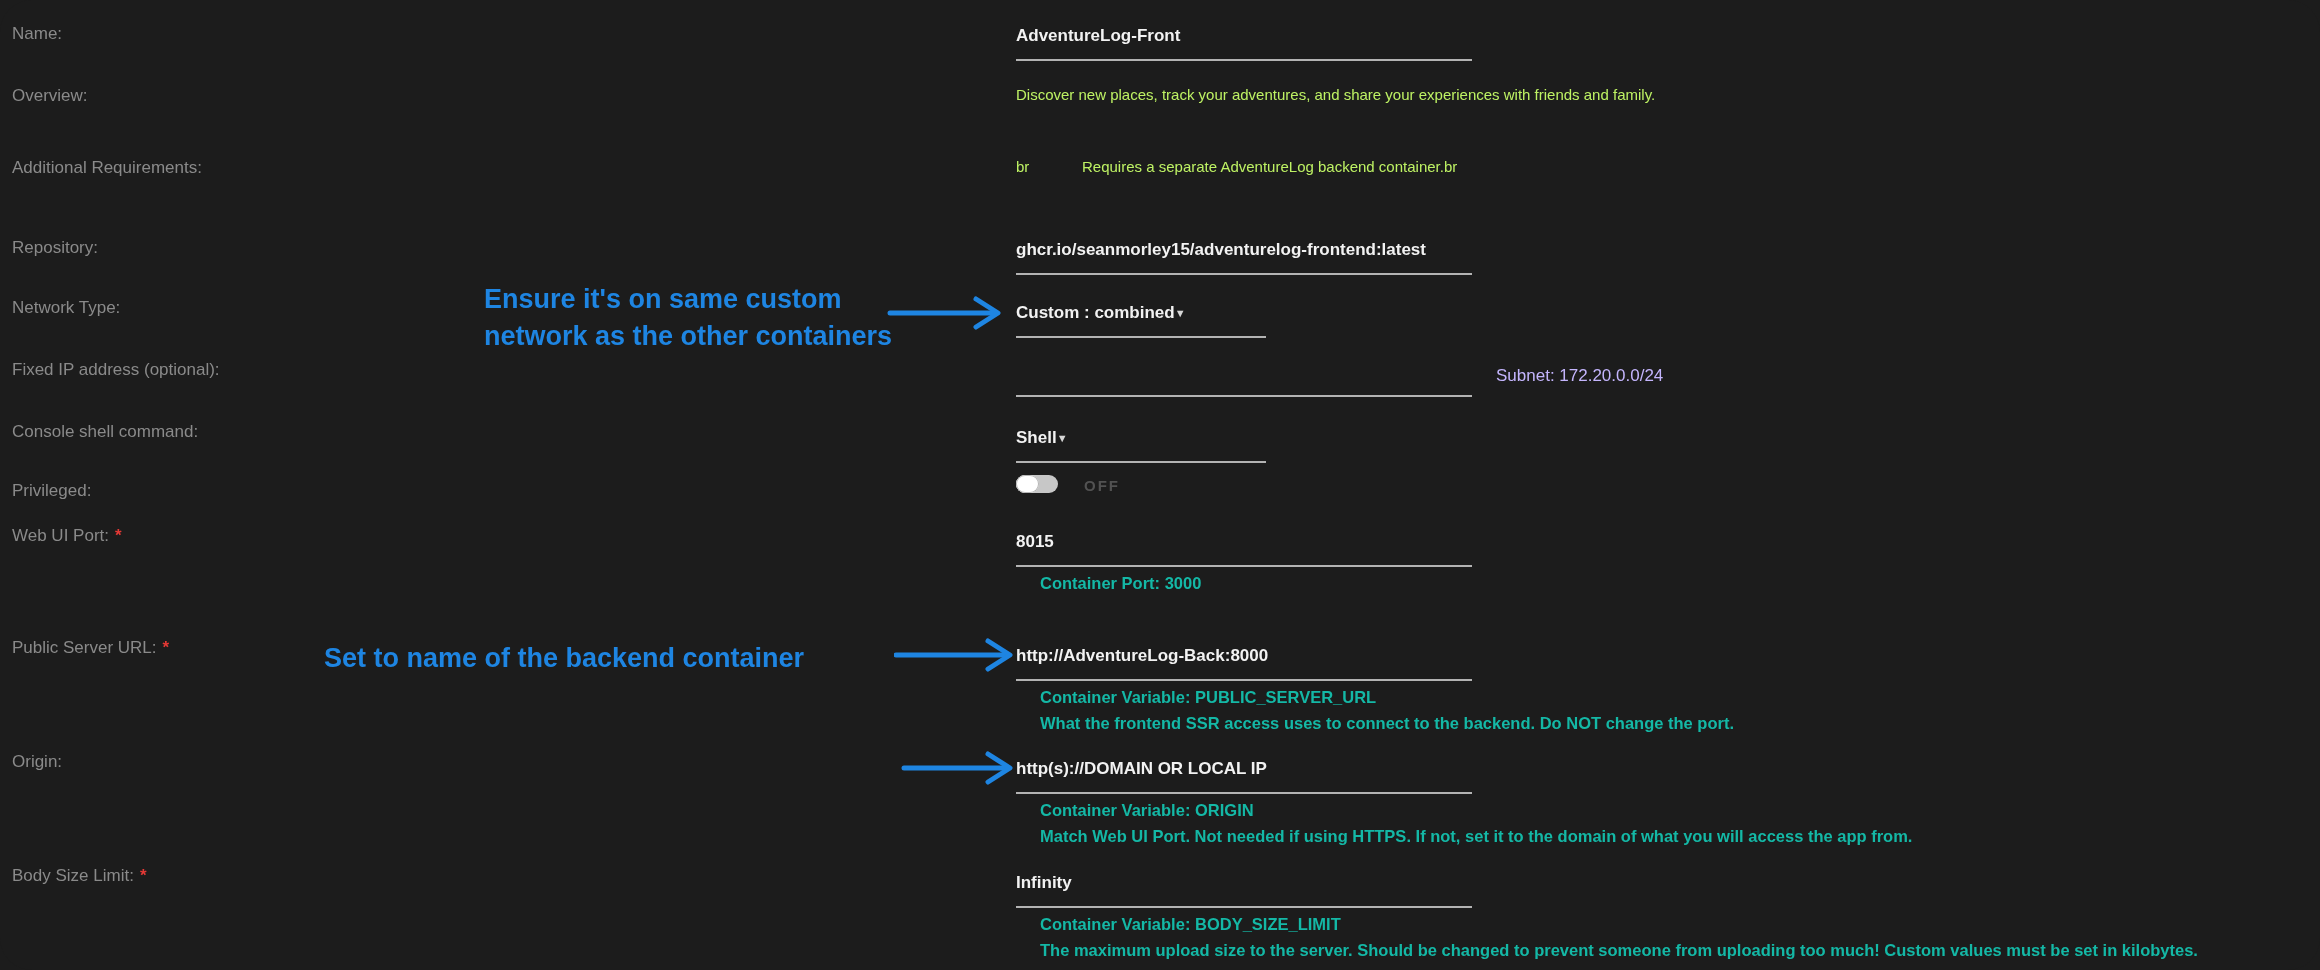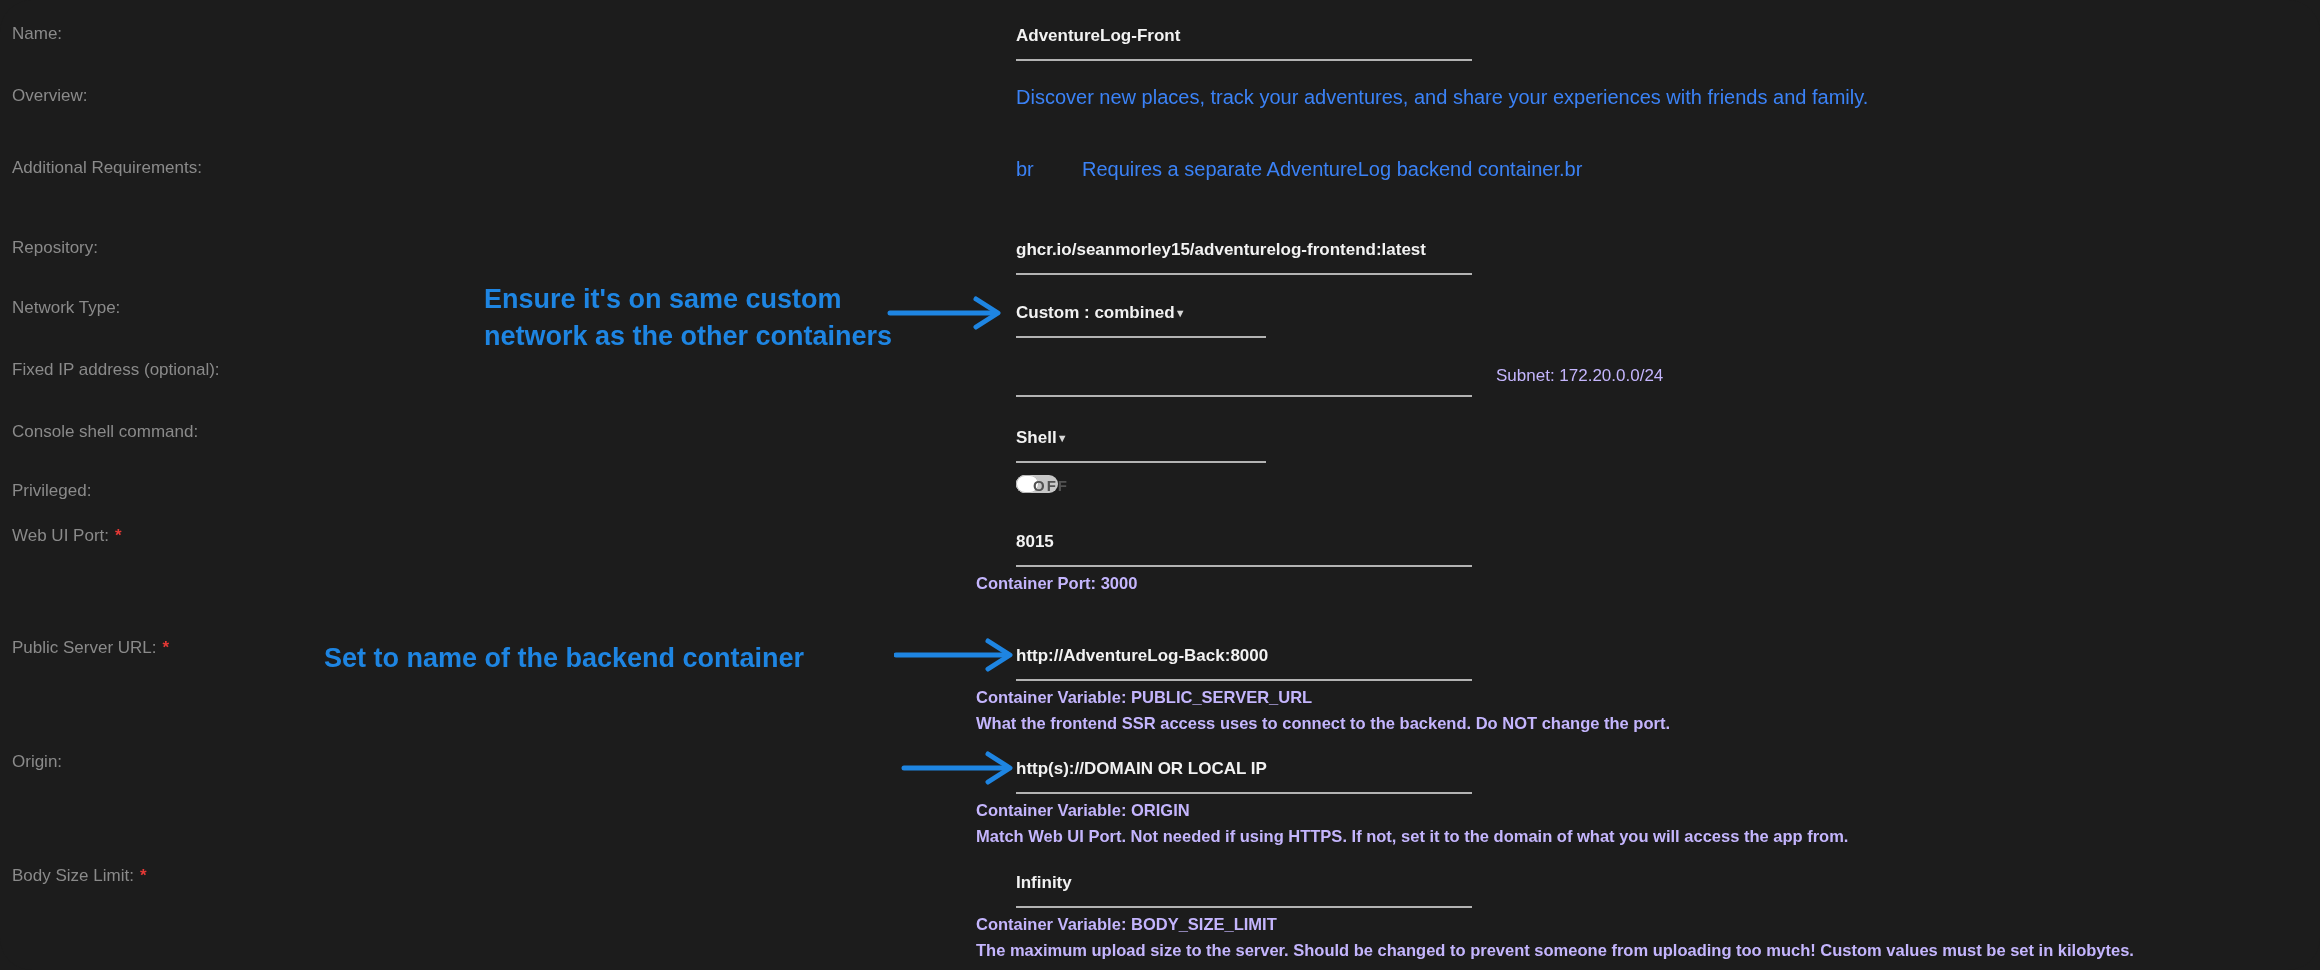--- a/index.html
+++ b/index.html
@@ -34,47 +34,47 @@
     width:250px; height:20px; line-height:20px;
     padding-bottom:13px;
     border-bottom:2px solid #b3b3b3;
     display:flex; align-items:flex-start;
     box-sizing:content-box;
     cursor:default;
   }
   .caret { font-size:11px; color:#d6d6d6; line-height:20px; padding-right:3px; }
   .blue {
     position:absolute; left:1016px;
-    font-size:20px; color:#3b82f6;
+    font-size:15px; color:#bef264;
     white-space:nowrap;
   }
   .help {
-    position:absolute; left:976px;
-    font-size:16.5px; font-weight:bold; color:#c4b5fd;
+    position:absolute; left:1040px;
+    font-size:16.5px; font-weight:bold; color:#14b8a6;
     line-height:26px; white-space:nowrap;
   }
   .note { position:absolute; font-size:17px; color:#c4b5fd; white-space:nowrap; }
   .ann {
     position:absolute;
     font-size:27px; font-weight:bold; color:#1e85e2;
     line-height:37px; white-space:nowrap;
   }
   .arrow { position:absolute; }
   .toggle {
     position:absolute; left:1016px; top:475px;
     width:42px; height:18px; border-radius:9px;
     background:#c7c7c7; cursor:pointer;
   }
   .knob {
     position:absolute; left:0; top:0;
     width:23px; height:18px; border-radius:9px;
     background:#ffffff; box-shadow:0 0 0 1px #b5b5b5 inset;
   }
   .toggle-state {
-    position:absolute; left:1033px; top:477px;
+    position:absolute; left:1084px; top:477px;
     font-size:15px; font-weight:bold; letter-spacing:2px;
     color:#525252;
   }
 </style>
 </head>
 <body>
 
 <div id="canvas">
 
   <div class="lbl" style="top:24px">Name:</div>

